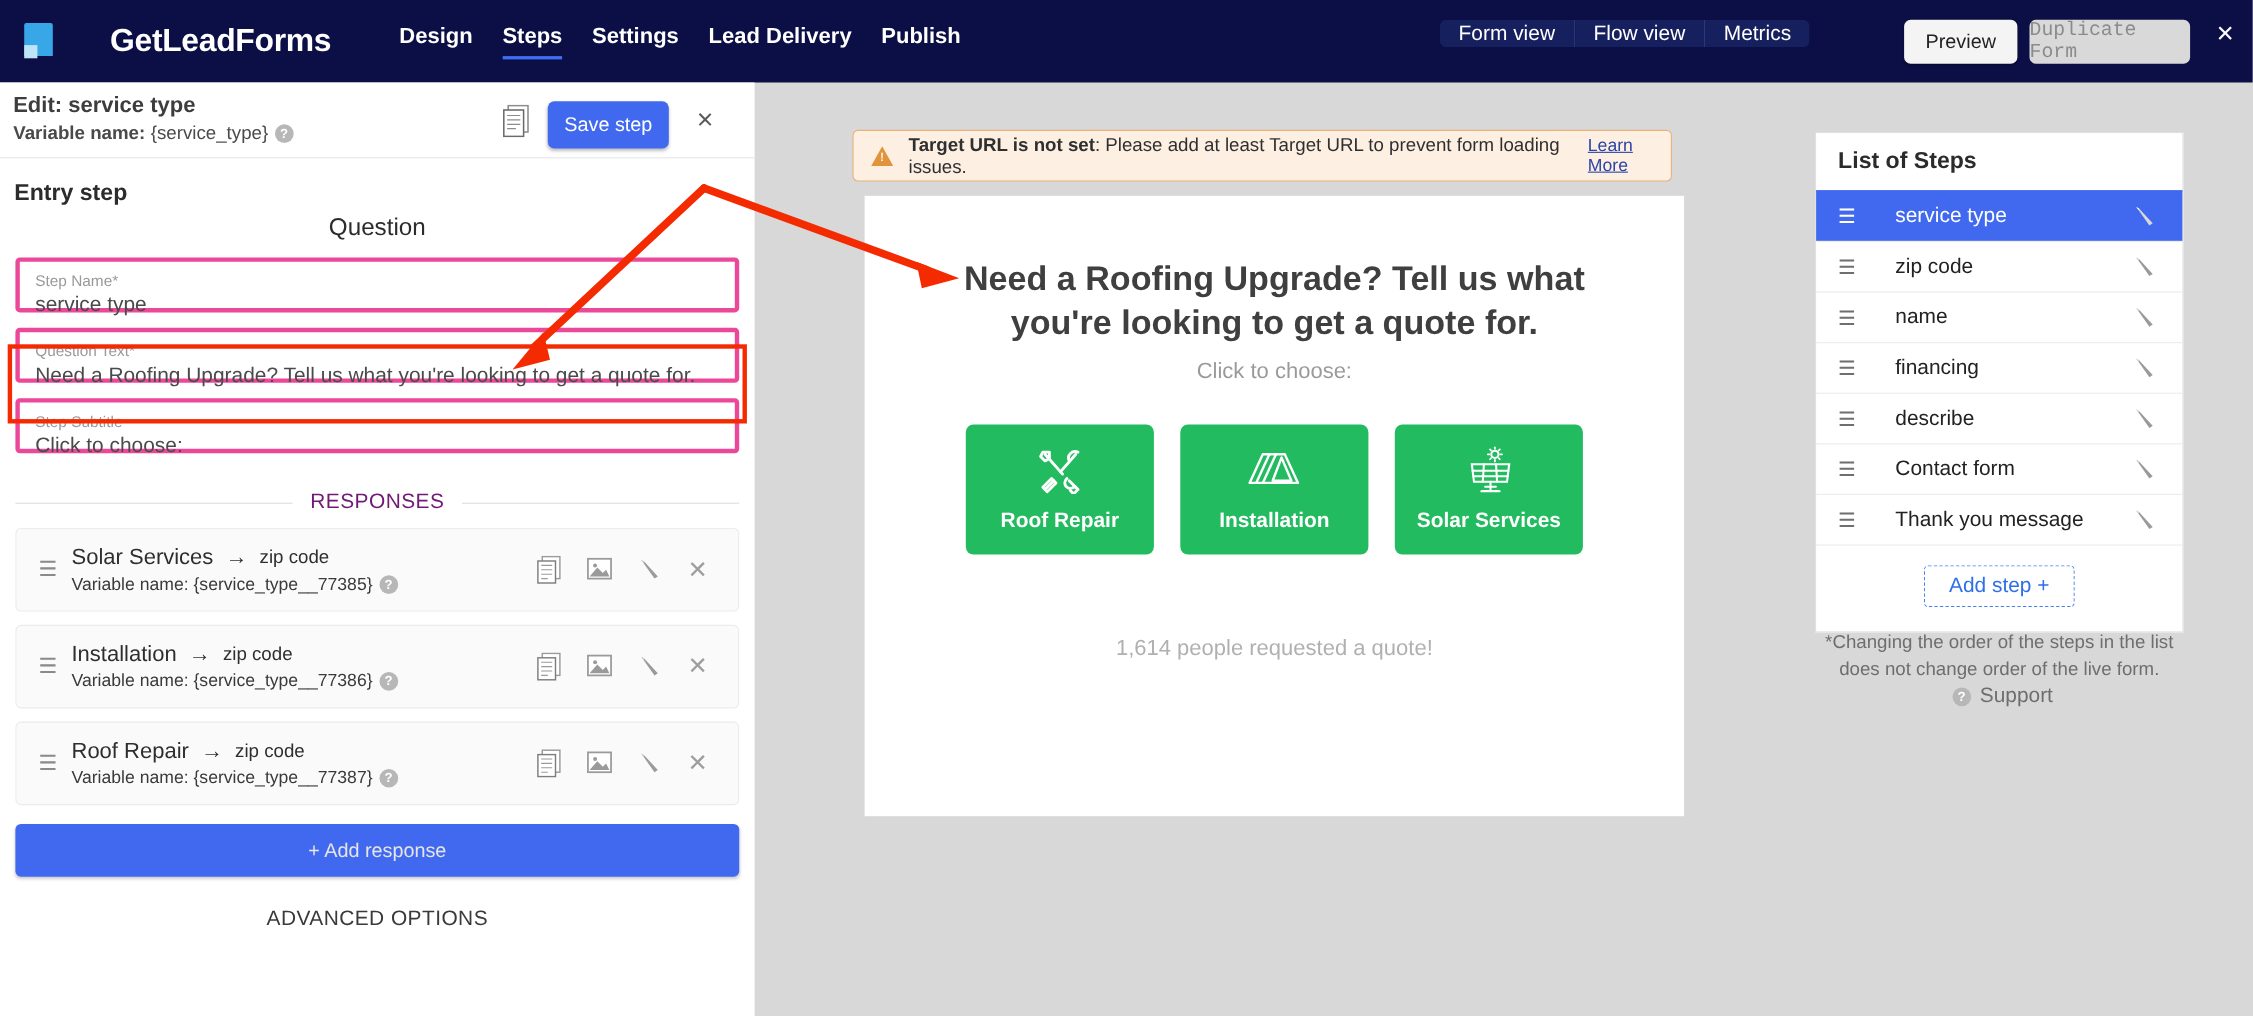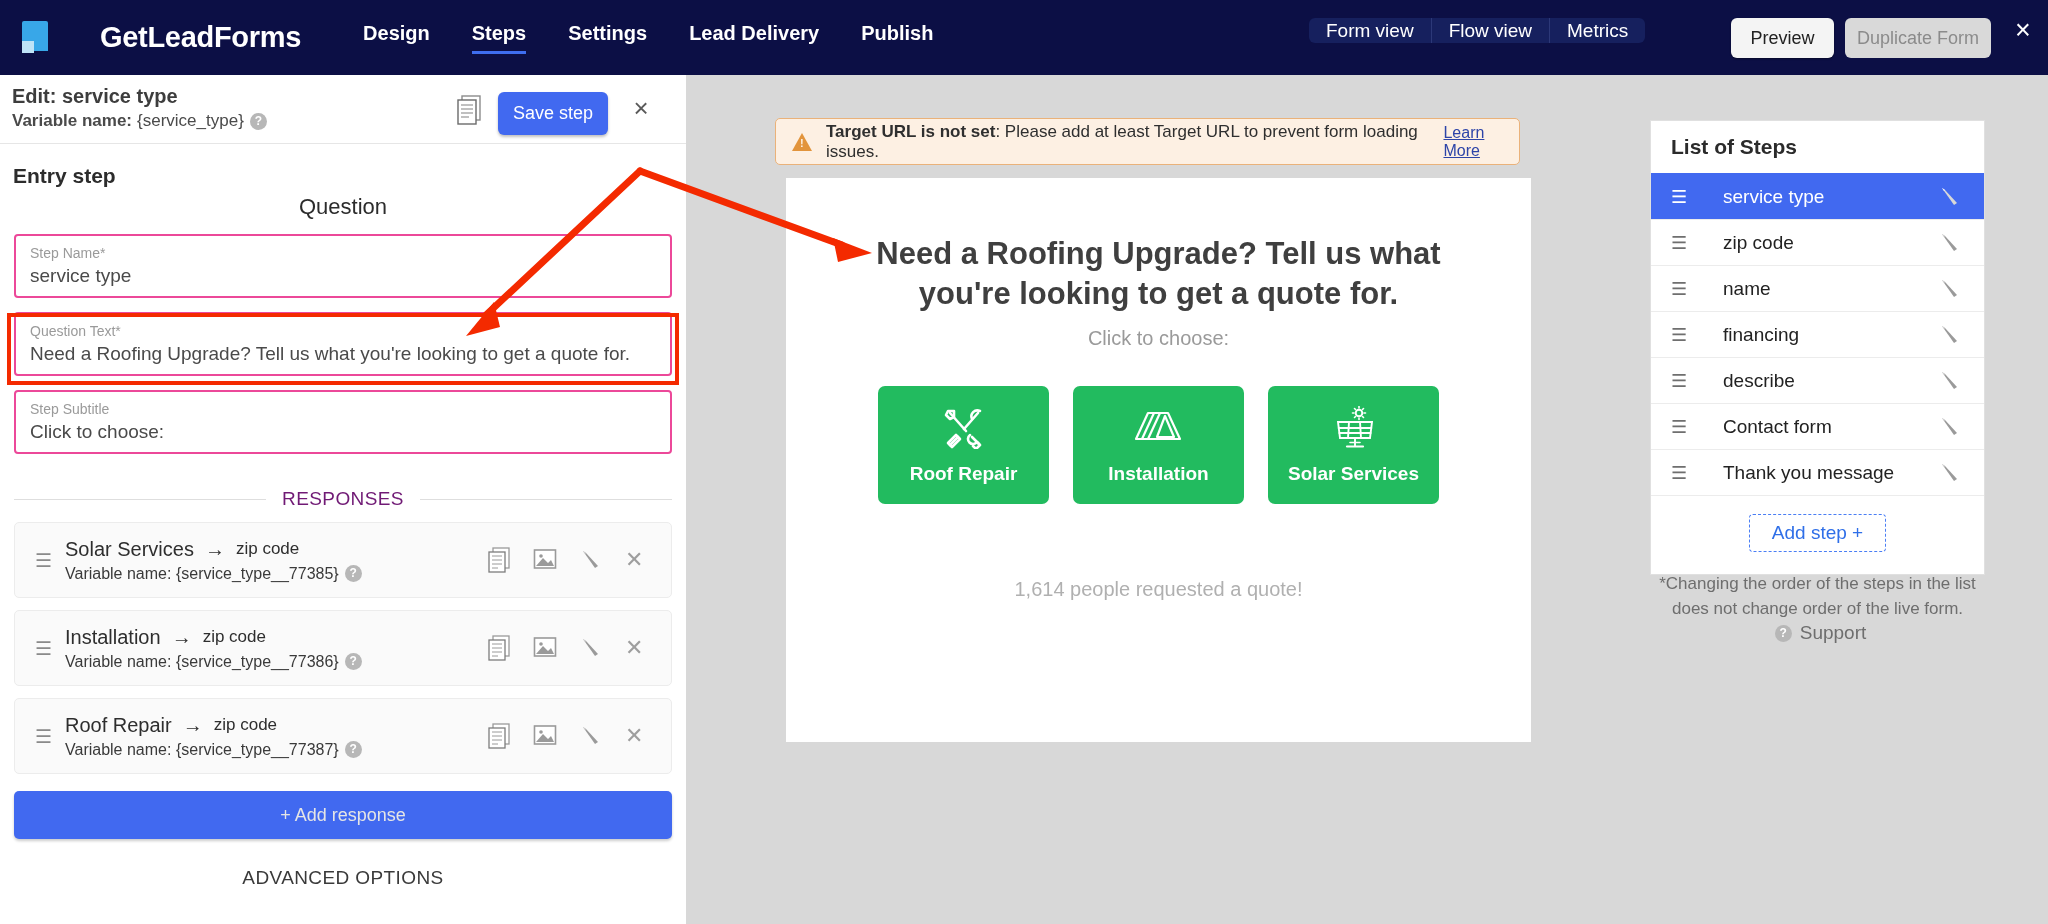--- a/index.html
+++ b/index.html
@@ -24,21 +24,21 @@
     position: absolute; left: 4px; top: 2px; width: 26px; height: 30px;
     background: #38a7e8; border-radius: 2px 2px 0 0;
   }
   .brand-logo .pg-fold {
     position: absolute; left: 4px; top: 22px; width: 12px; height: 12px;
     background: #bfe3f7;
   }
   .brand-name {
     color: #ffffff; font-size: 29px; font-weight: 700; letter-spacing: -0.3px;
   }
-  .nav-links { display: flex; margin-left: 62px; gap: 42px; }
+  .nav-links { display: flex; margin-left: 62px; gap: 27px; }
   .nav-link {
     color: #ffffff; font-size: 20px; font-weight: 700; cursor: pointer;
     padding-bottom: 6px; border-bottom: 3px solid transparent;
   }
   .nav-link.active { border-bottom-color: #3f6ef0; }
 
   .viewgroup {
     position: absolute; left: 1309px; top: 18px; height: 25px;
     display: flex; border-radius: 6px; overflow: hidden;
   }
@@ -51,21 +51,21 @@
 
   .preview-btn {
     position: absolute; left: 1731px; top: 18px; width: 103px; height: 40px;
     background: #f4f4f4; color: #222; border-radius: 6px; font-size: 18px;
     display: flex; align-items: center; justify-content: center; cursor: pointer;
     box-shadow: 0 1px 2px rgba(0,0,0,.4);
   }
   .duplicate-btn {
     position: absolute; left: 1845px; top: 18px; width: 146px; height: 40px;
     background: #d9d9d9; color: #8b8b8b; border-radius: 6px; font-size: 18px;
-    display: flex; align-items: center; justify-content: center; cursor: pointer;
+    display: flex; align-items: center; justify-content: center; cursor: pointer; font-family: Liberation Mono, monospace;
   }
   .close-x {
     position: absolute; left: 2008px; top: 16px; width: 30px; height: 30px;
     color: #fff; font-size: 27px; line-height: 28px; text-align: center; cursor: pointer;
     font-weight: 300;
   }
 
   
   .leftpanel {
     position: absolute; left: 0; top: 75px; width: 686px; height: 849px;
@@ -100,22 +100,22 @@
 
   .entry-step {
     font-size: 21px; font-weight: 700; color: #2c2c2c;
     margin: 20px 0 0 13px;
   }
   .question-label {
     text-align: center; font-size: 22px; color: #2c2c2c; margin-top: 6px;
   }
 
   .field {
-    margin: 14px 14px 0 14px; border: 2px solid #ec4899; border-radius: 4px;
-    height: 64px; padding: 9px 0 0 14px; background: #fff;
+    margin: 14px 14px 0 14px; border: 4px solid #ec4899; border-radius: 4px;
+    height: 50px; padding: 9px 0 0 14px; background: #fff;
   }
   .field-label { font-size: 14px; color: #9a9a9a; }
   .field-value { font-size: 19px; color: #4a4a4a; margin-top: 4px; }
 
   .redbox {
     position: absolute; left: 7px; top: 313px; width: 672px; height: 72px;
     border: 4px solid #f42a00; pointer-events: none; z-index: 30;
   }
 
   .responses-divider {

